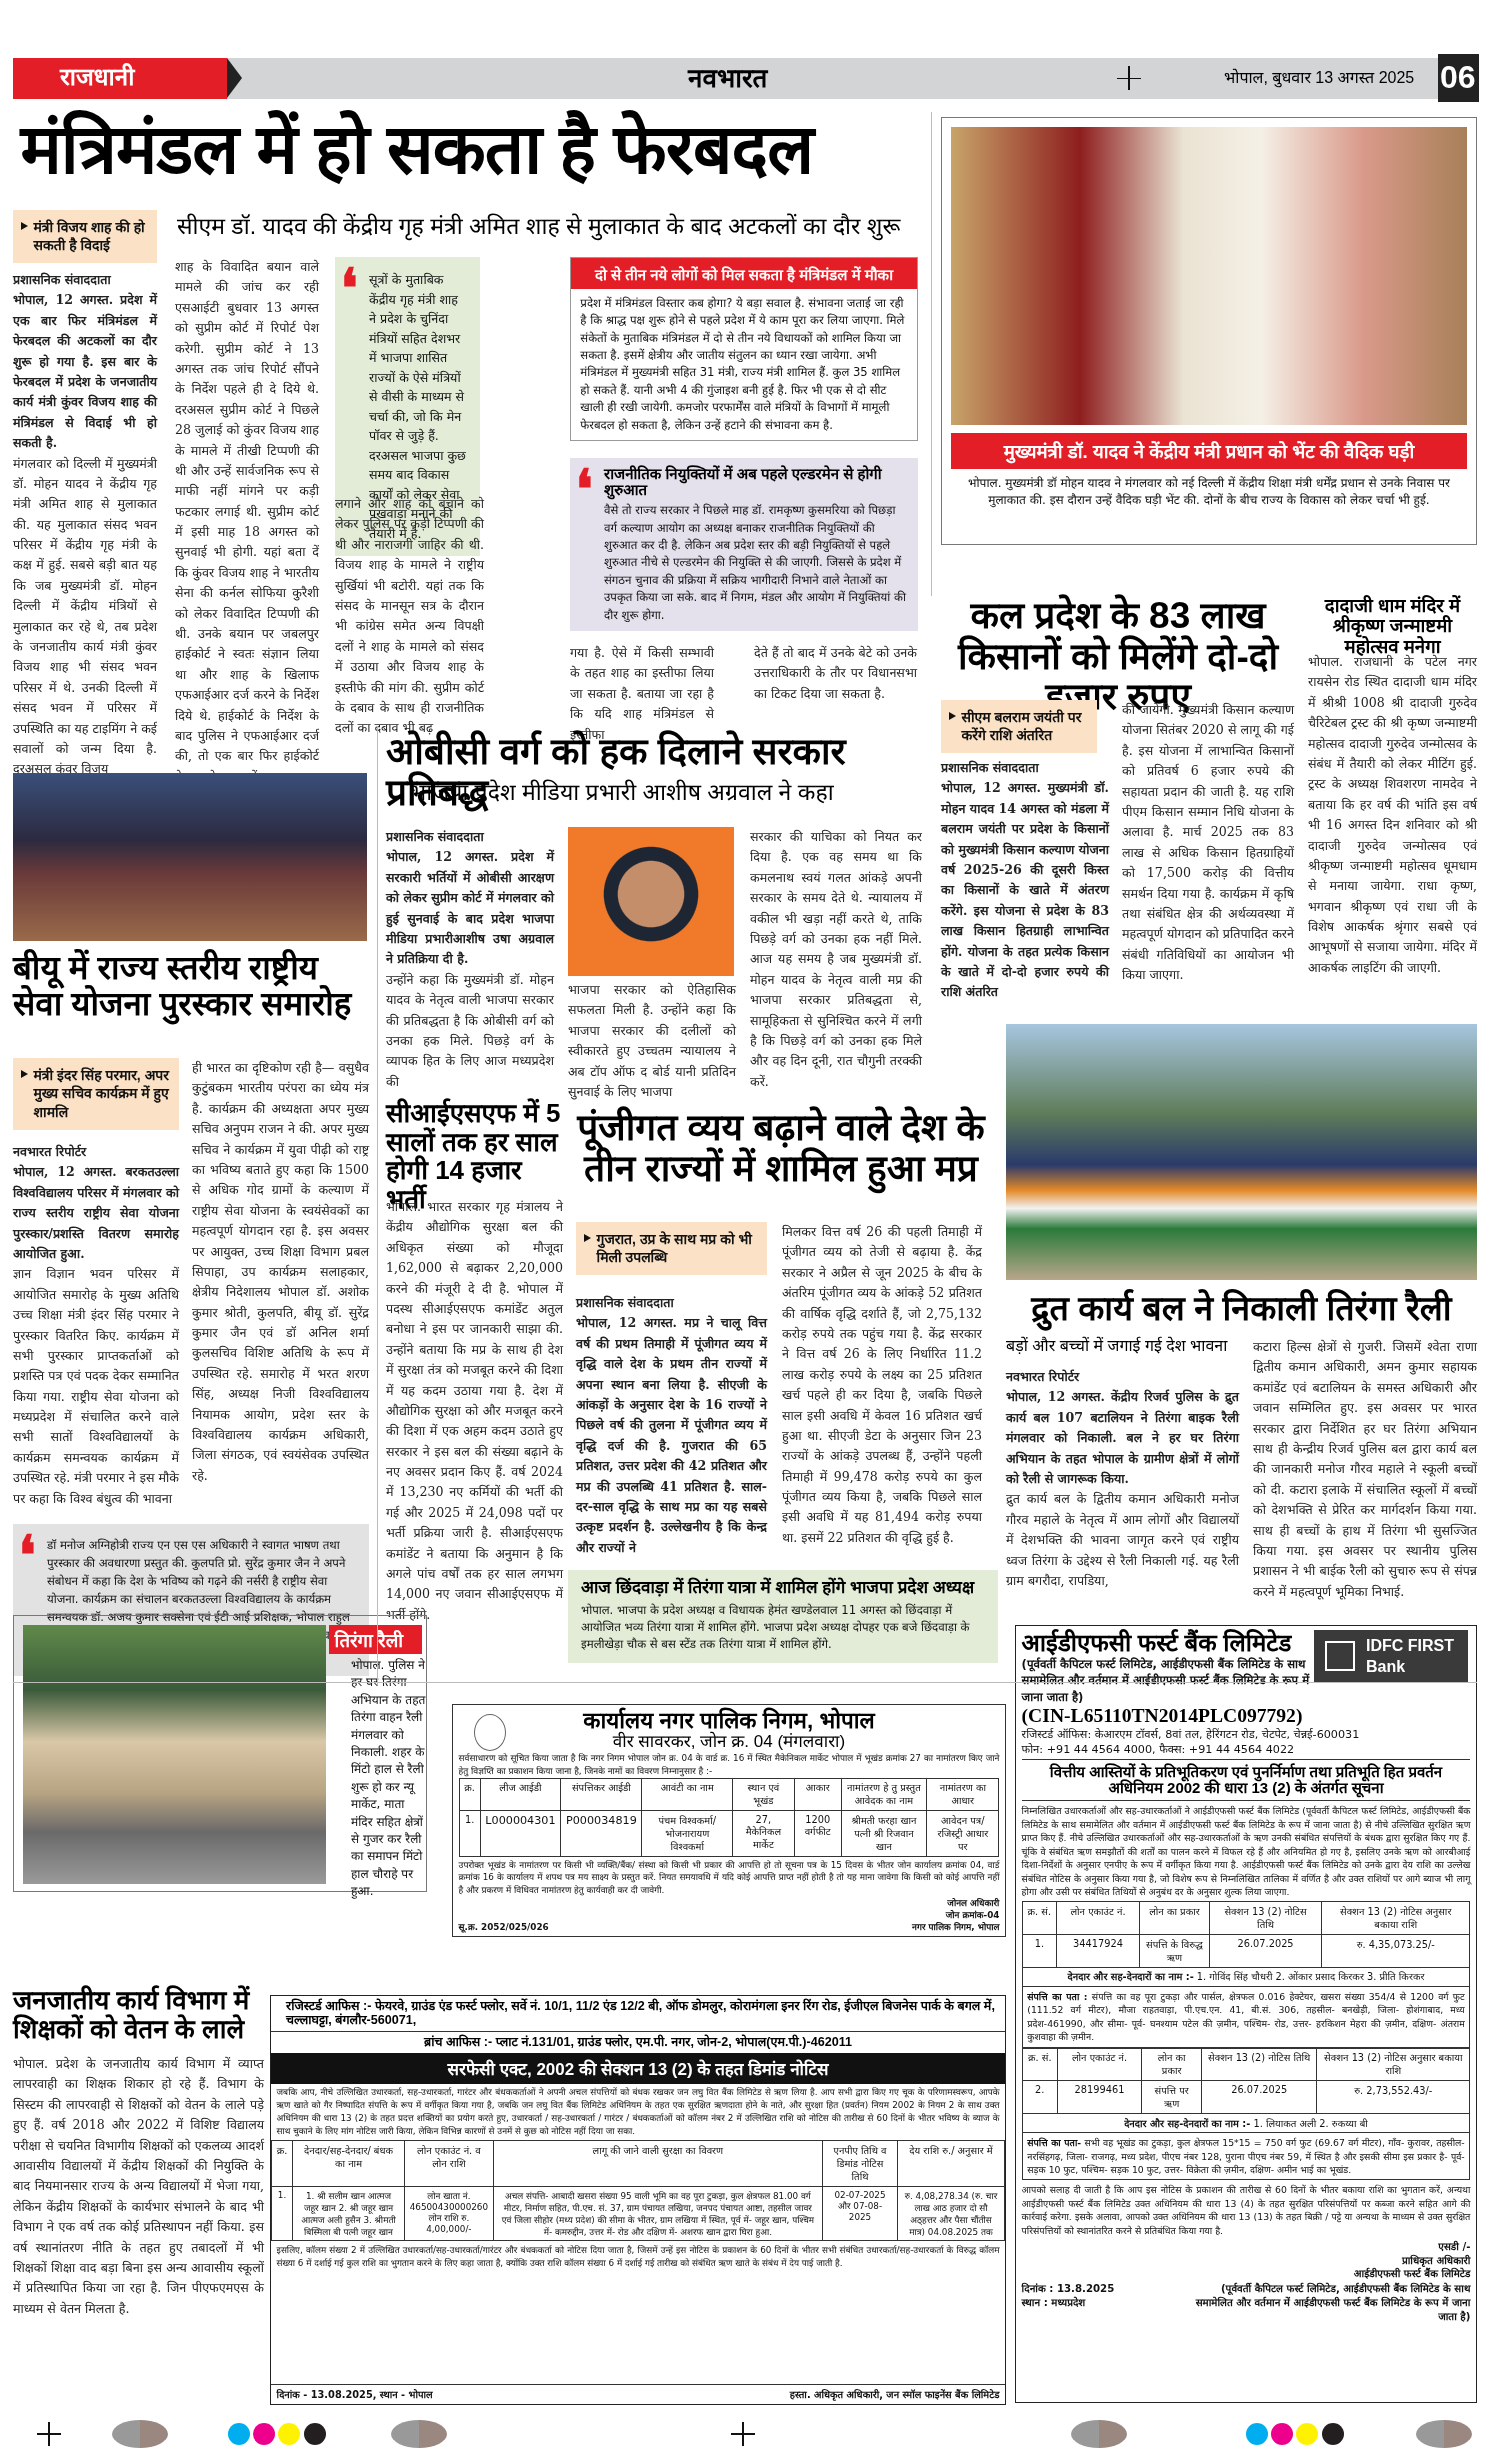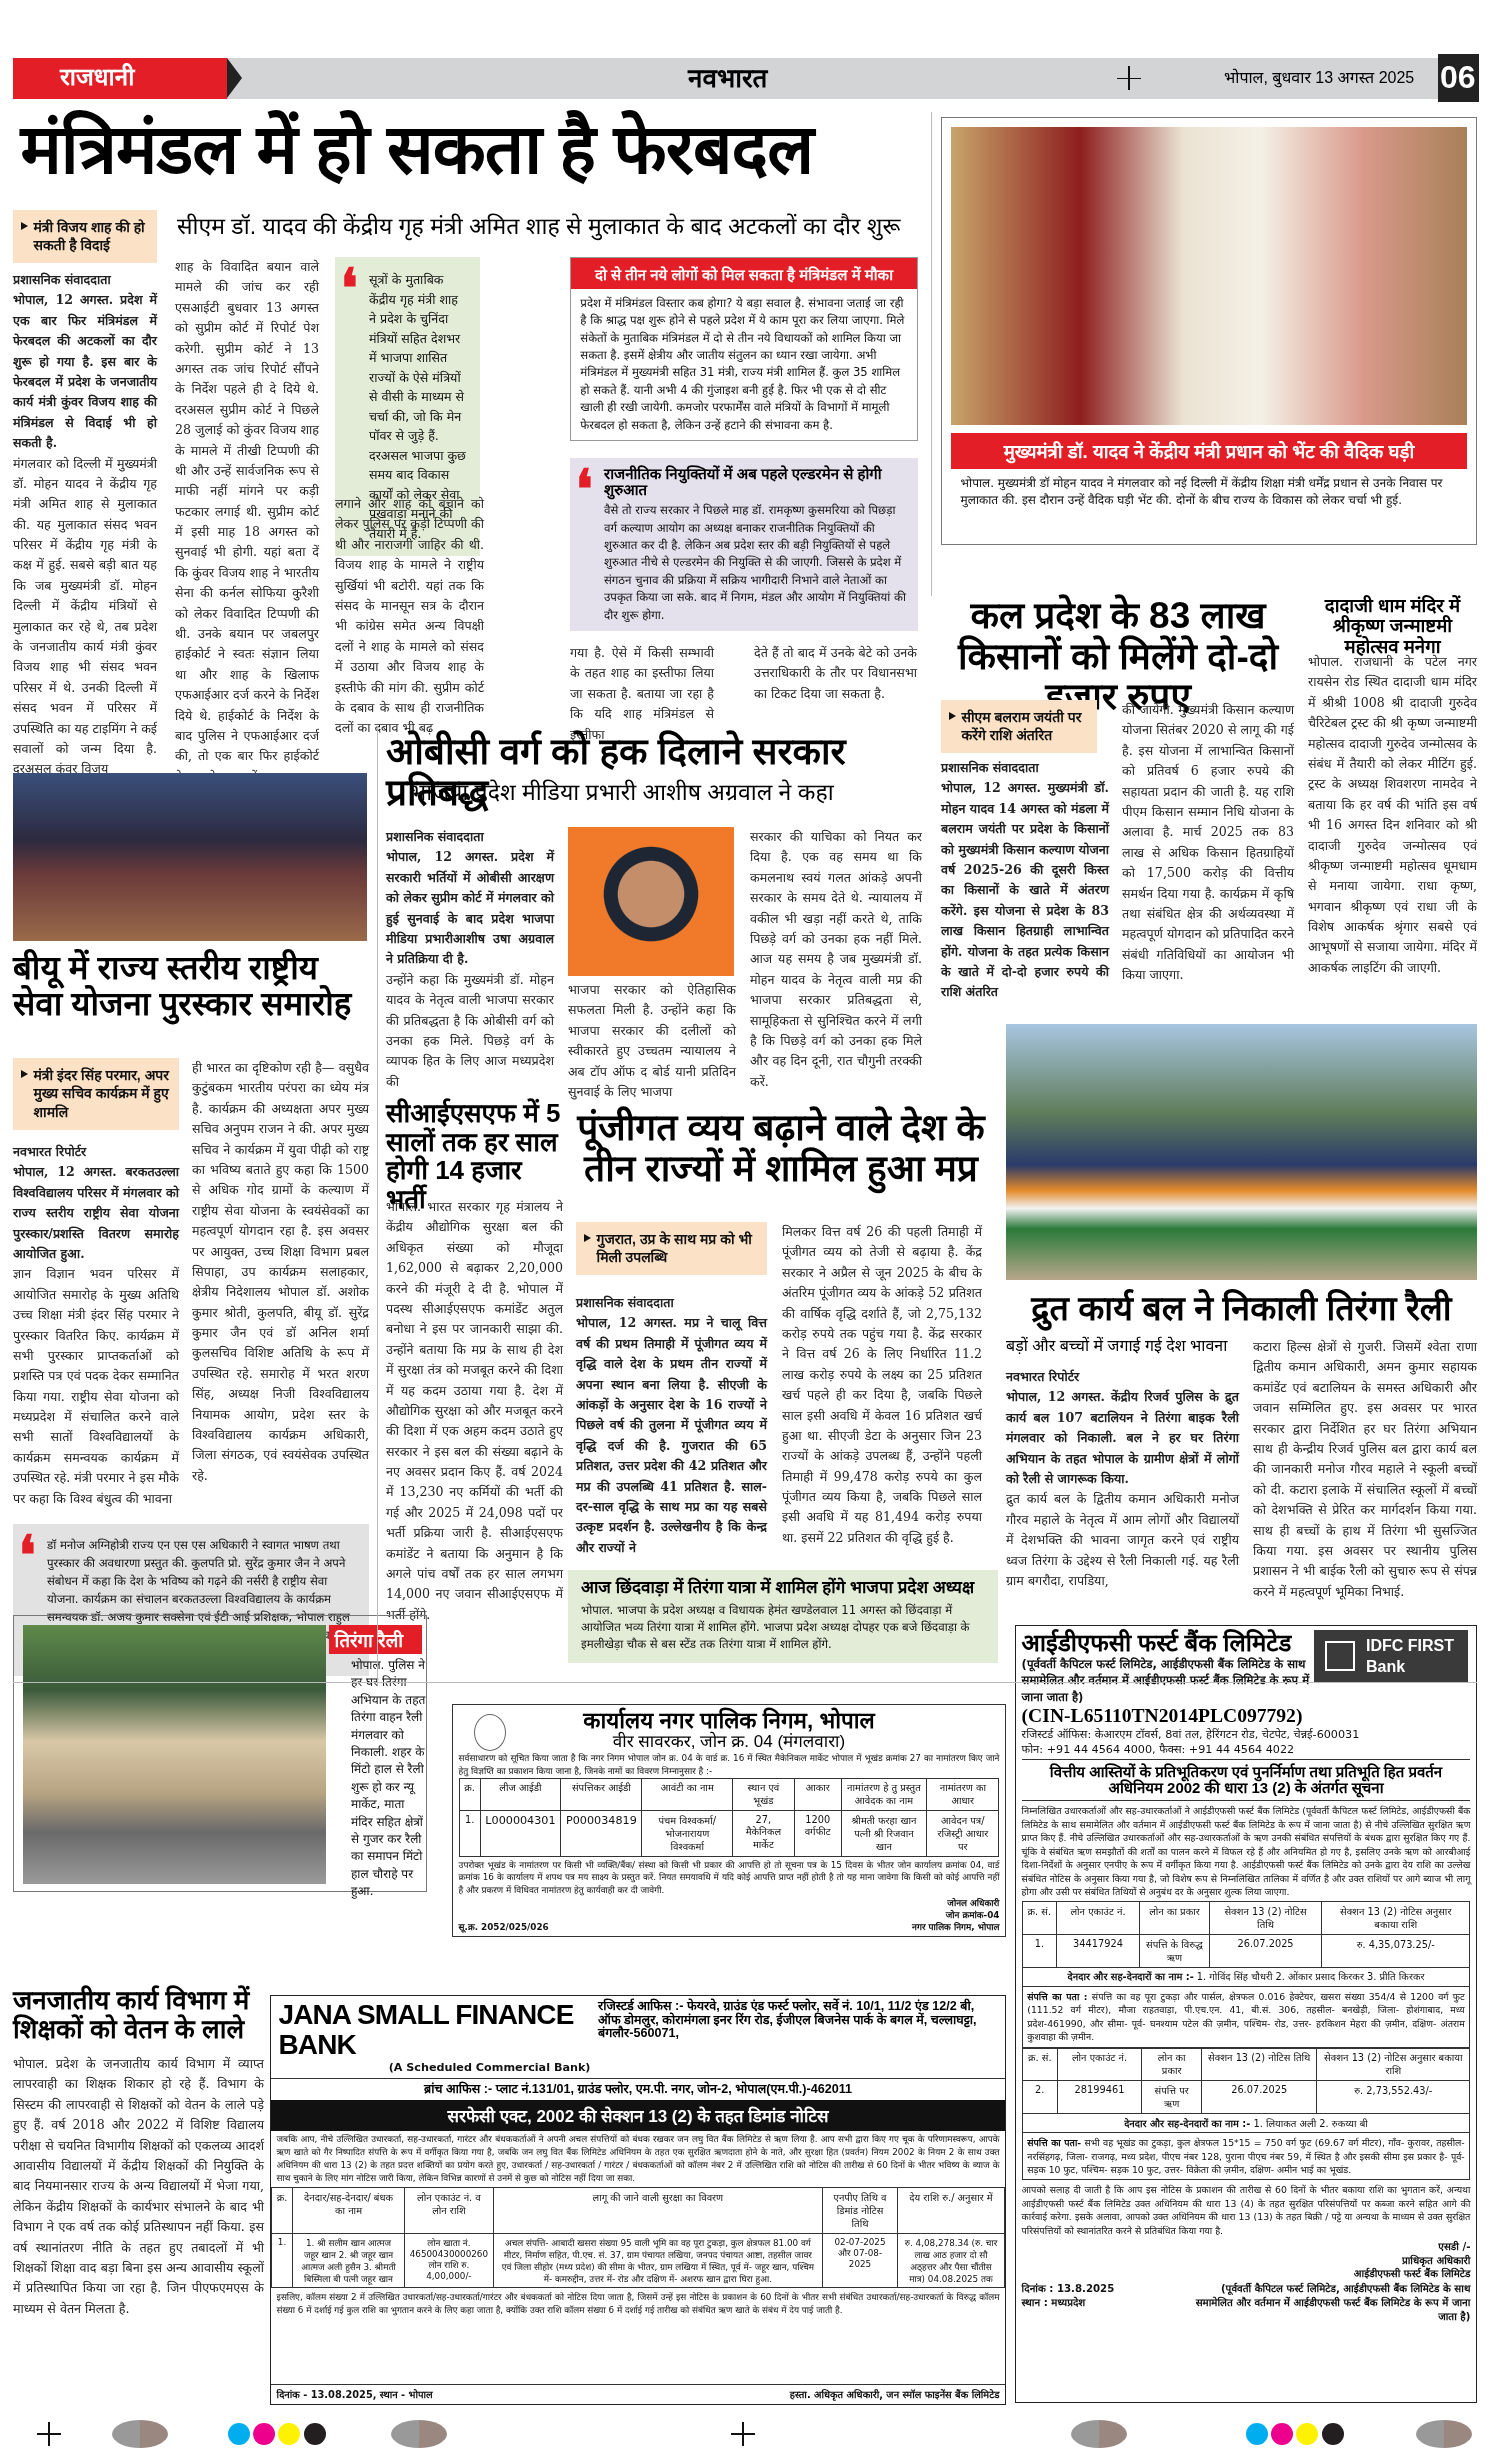--- a/index.html
+++ b/index.html
@@ -65,21 +65,21 @@
   <span class="quote-mark">❛</span>
   <div class="hl" style="font-size:15px;margin-bottom:3.7px">राजनीतिक नियुक्तियों में अब पहले एल्डरमेन से होगी शुरुआत</div>
   <div style="font-size:11.6px;line-height:1.5">वैसे तो राज्य सरकार ने पिछले माह डॉ. रामकृष्ण कुसमरिया को पिछड़ा वर्ग कल्याण आयोग का अध्यक्ष बनाकर राजनीतिक नियुक्तियों की शुरुआत कर दी है. लेकिन अब प्रदेश स्तर की बड़ी नियुक्तियों से पहले शुरुआत नीचे से एल्डरमेन की नियुक्ति से की जाएगी. जिससे के प्रदेश में संगठन चुनाव की प्रक्रिया में सक्रिय भागीदारी निभाने वाले नेताओं का उपकृत किया जा सके. बाद में निगम, मंडल और आयोग में नियुक्तियां की दौर शुरू होगा.</div>
 </div>
 <div class="abs body" style="left:570px;top:643px;width:144px">गया है. ऐसे में किसी सम्भावी के तहत शाह का इस्तीफा लिया जा सकता है. बताया जा रहा है कि यदि शाह मंत्रिमंडल से इस्तीफा</div>
 <div class="abs body" style="left:754px;top:643px;width:163px">देते हैं तो बाद में उनके बेटे को उनके उत्तराधिकारी के तौर पर विधानसभा का टिकट दिया जा सकता है.</div>
 
 <div class="abs box" style="left:941px;top:117px;width:536px;height:428px;padding:9.3px">
   <div class="photo" style="width:100%;height:298px;background:linear-gradient(90deg,#c8a46a 0%,#8e1e1e 25%,#eae3d3 45%,#f5f0e6 60%,#d9998a 80%,#a88058 100%)"></div>
   <div class="red-banner" style="margin-top: 7.5px; padding: 5.6px; text-align: center; font-size: 18.6px; background: rgb(228, 30, 38);">मुख्यमंत्री डॉ. यादव ने केंद्रीय मंत्री प्रधान को भेंट की वैदिक घड़ी</div>
-  <div style="padding:5.6px 9.3px;font-size:12px;line-height:1.45;text-align:left">भोपाल. मुख्यमंत्री डॉ मोहन यादव ने मंगलवार को नई दिल्ली में केंद्रीय शिक्षा मंत्री धर्मेंद्र प्रधान से उनके निवास पर मुलाकात की. इस दौरान उन्हें वैदिक घड़ी भेंट की. दोनों के बीच राज्य के विकास को लेकर चर्चा भी हुई.</div>
+  <div style="padding:5.6px 9.3px;font-size:12px;line-height:1.45;text-align:center">भोपाल. मुख्यमंत्री डॉ मोहन यादव ने मंगलवार को नई दिल्ली में केंद्रीय शिक्षा मंत्री धर्मेंद्र प्रधान से उनके निवास पर मुलाकात की. इस दौरान उन्हें वैदिक घड़ी भेंट की. दोनों के बीच राज्य के विकास को लेकर चर्चा भी हुई.</div>
 </div>
 
 <div class="abs hl" style="left:941px;top:596px;width:354px;font-size:37px;text-align:center">कल प्रदेश के 83 लाख किसानों को मिलेंगे दो-दो हजार रुपए</div>
 <div class="abs" style="left:941px;top:700px;width:156px">
   <div class="kicker">सीएम बलराम जयंती पर करेंगे राशि अंतरित</div>
 </div>
 <div class="abs" style="left:941px;top:758px;width:168px">
   <div class="body" style="font-weight:bold">प्रशासनिक संवाददाता</div>
   <div class="body" style="font-weight:bold">भोपाल, 12 अगस्त. मुख्यमंत्री डॉ. मोहन यादव 14 अगस्त को मंडला में बलराम जयंती पर प्रदेश के किसानों को मुख्यमंत्री किसान कल्याण योजना वर्ष 2025-26 की दूसरी किस्त का किसानों के खाते में अंतरण करेंगे. इस योजना से प्रदेश के 83 लाख किसान हितग्राही लाभान्वित होंगे. योजना के तहत प्रत्येक किसान के खाते में दो-दो हजार रुपये की राशि अंतरित</div>
 </div>
@@ -262,24 +262,20 @@
     <div style="text-align:right">
       <div>जोनल अधिकारी</div>
       <div>जोन क्रमांक-04</div>
       <div>नगर पालिक निगम, भोपाल</div>
     </div>
   </div>
 </div>
 
 <div class="abs box" style="left:270px;top:1995px;width:736px;height:410px;border:1.9px solid #222;overflow:hidden">
   <div style="display:flex;padding:3.7px 7.5px;border-bottom:0.9px solid #333">
-    <div style="width:312px">
-      <div class="hl" style="font-size:28px;letter-spacing:-0.9px">JANA SMALL FINANCE BANK</div>
-      <div style="font-size:11.2px;text-align:right;font-weight:bold">(A Scheduled Commercial Bank)</div>
-    </div>
     <div class="hl" style="font-size:12.6px;flex:1;padding-left:7.5px">रजिस्टर्ड आफिस :- फेयरवे, ग्राउंड एंड फर्स्ट फ्लोर, सर्वे नं. 10/1, 11/2 एंड 12/2 बी, ऑफ डोमलुर, कोरामंगला इनर रिंग रोड, ईजीएल बिजनेस पार्क के बगल में, चल्लाघट्टा, बंगलौर-560071,</div>
   </div>
   <div class="hl" style="text-align:center;font-size:12.6px;font-weight:bold;padding:3.7px">ब्रांच आफिस :- प्लाट नं.131/01, ग्राउंड फ्लोर, एम.पी. नगर, जोन-2, भोपाल(एम.पी.)-462011</div>
   <div style="background:#111;color:#fff;text-align:center;font-size:17px;font-weight:bold;padding:3.7px;font-family:'Liberation Sans',sans-serif">सरफेसी एक्ट, 2002 की सेक्शन 13 (2) के तहत डिमांड नोटिस</div>
   <div class="small" style="padding:2.8px 5.6px;font-size:8.8px">जबकि आप, नीचे उल्लिखित उधारकर्ता, सह-उधारकर्ता, गारंटर और बंधककर्ताओं ने अपनी अचल संपत्तियों को बंधक रखकर जन लघु वित बैंक लिमिटेड से ऋण लिया है. आप सभी द्वारा किए गए चूक के परिणामस्वरूप, आपके ऋण खाते को गैर निष्पादित संपत्ति के रूप में वर्गीकृत किया गया है, जबकि जन लघु वित बैंक लिमिटेड अधिनियम के तहत एक सुरक्षित ऋणदाता होने के नाते, और सुरक्षा हित (प्रवर्तन) नियम 2002 के नियम 2 के साथ उक्त अधिनियम की धारा 13 (2) के तहत प्रदत्त शक्तियों का प्रयोग करते हुए, उधारकर्ता / सह-उधारकर्ता / गारंटर / बंधककर्ताओं को कॉलम नंबर 2 में उल्लिखित राशि को नोटिस की तारीख से 60 दिनों के भीतर भविष्य के ब्याज के साथ चुकाने के लिए मांग नोटिस जारी किया, लेकिन विभिन्न कारणों से उनमें से कुछ को नोटिस नहीं दिया जा सका.</div>
   <table>
     <tbody>
         <tr>
           <th>क्र.</th>
           <th>देनदार/सह-देनदार/ बंधक का नाम</th>

